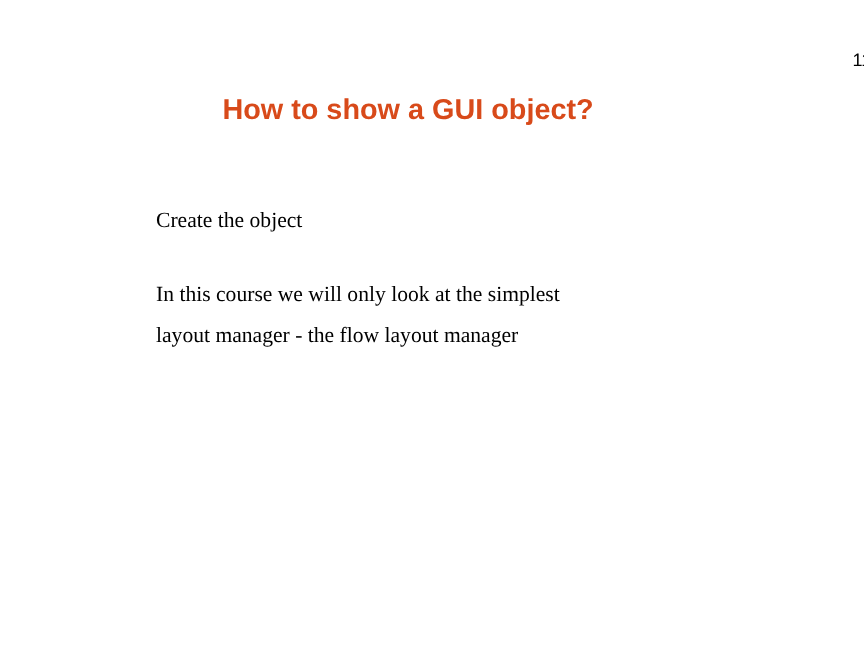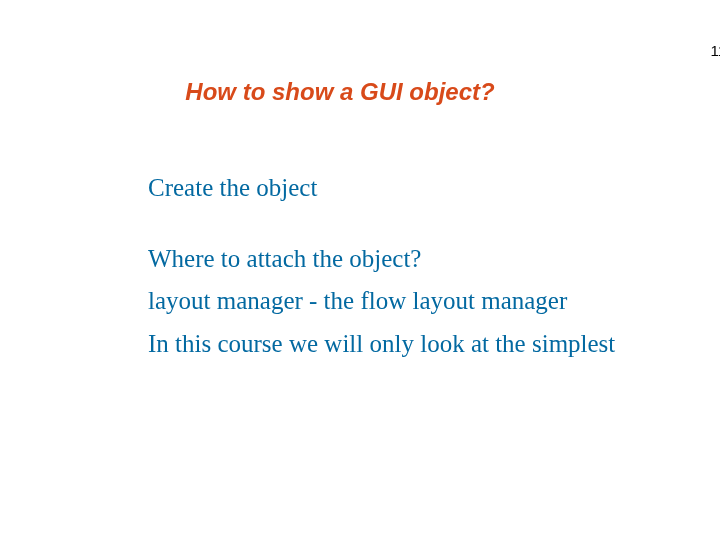--- a/index.html
+++ b/index.html
@@ -30,46 +30,44 @@
       text-align: center;
       font-family: Arial, Helvetica, sans-serif;
       font-weight: bold;
       font-size: 24px;
       color: #d84a1a;
       padding-left: 0;
     }
     .title-inner {
       display: inline-block;
       margin-left: -100px;
-      font-style: italic;
     }
     .content {
       position: absolute;
       top: 125px;
-      left: 88px;
+      left: 70px;
       right: 50px;
-      font-size: 25px;
-      color: #0369a1;
+      font-size: 18px;
+      color: #000000;
       line-height: 1.22;
     }
     .block2 {
       margin-top: 40px;
     }
   </style>
 </head>
 <body>
 
 <div class="page-number">11</div>
 
 <div class="title">
   <span class="title-inner">How to show a GUI object?</span>
 </div>
 
 <div class="content">
   <div>
     <div>Create the object</div>
   </div>
   <div class="block2">
-    <div>Where to attach the object?</div>
+    <div>In this course we will only look at the simplest</div>
     <div>layout manager - the flow layout manager</div>
-    <div>In this course we will only look at the simplest</div>
   </div>
 </div>
 
 </body></html>

